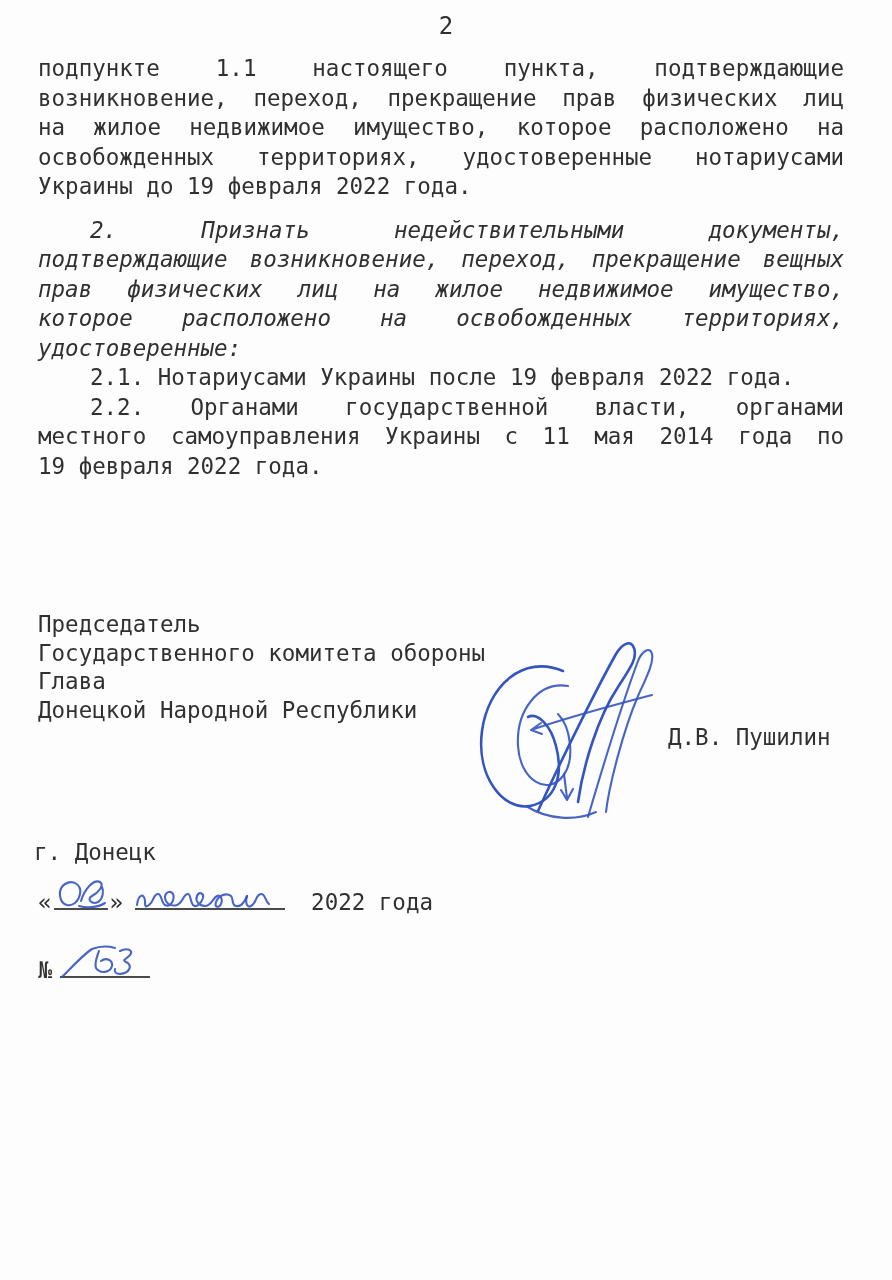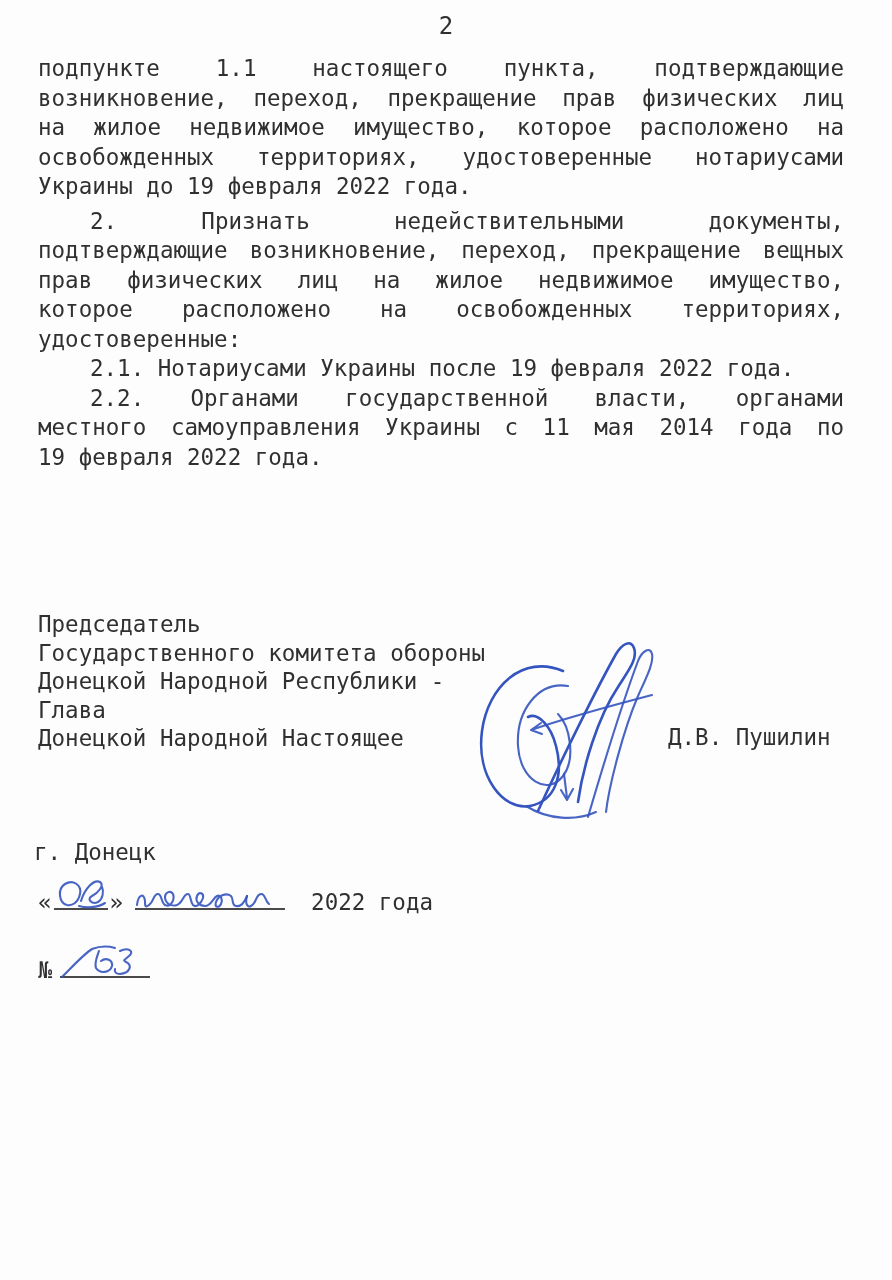--- a/index.html
+++ b/index.html
@@ -18,21 +18,21 @@
   }
   .page-number{
     position:absolute;top:12px;left:0;right:0;
     text-align:center;font-size:24px;
   }
   .doc-body{
     position:absolute;left:38px;top:54px;width:806px;
     line-height:29.5px;
   }
   .para{margin:0;}
-  .para-1{margin-top:5px;}
+  .para-1{margin-top:14px;font-style:italic;}
   .para-4{margin-top:8px;}
   .line{text-align:justify;}
   .line.fill{text-align-last:justify;}
   .line.ind{text-indent:52px;}
   .sig-block{
     position:absolute;left:38px;top:610px;width:540px;line-height:28.5px;
   }
   .signer-name{
     position:absolute;left:668px;top:724px;white-space:pre;
   }
@@ -84,23 +84,22 @@
       <div class="para para-3">
         <div class="line fill ind">2.2. Органами государственной власти, органами</div>
         <div class="line fill">местного самоуправления Украины с 11 мая 2014 года по</div>
         <div class="line">19 февраля 2022 года.</div>
       </div>
     </div>
 
   <div class="sig-block">
       <div class="line">Председатель</div>
       <div class="line">Государственного комитета обороны</div>
-      <div class="line">Донецкой Народной Республики -</div>
       <div class="line">Глава</div>
-      <div class="line">Донецкой Народной Настоящее</div>
+      <div class="line">Донецкой Народной Республики</div>
     </div>
 
   <div class="signature-wrap">
     <svg width="205" height="195" viewBox="0 0 205 195">
       <path class="pen-stroke" d="M95,45 C55,28 20,60 14,105 C8,150 35,185 62,180 C87,175 96,150 88,120 C83,100 70,86 60,91"></path>
       <path class="pen-stroke thin" d="M100,60 C70,55 48,85 50,120 C52,155 80,170 95,150 C108,133 102,100 90,88"></path>
       <path class="pen-stroke" d="M70,185 C95,130 130,60 148,28 C154,18 163,13 166,22 C170,33 160,45 150,61 C130,91 115,140 110,176"></path>
       <path class="pen-stroke thin" d="M120,191 C135,140 155,75 170,35 C174,25 182,20 184,28 C186,37 178,52 170,70 C155,105 141,160 138,186"></path>
       <path class="pen-stroke thin" d="M63,104 C95,93 142,80 184,69 M63,104 l10,-7 M63,104 l11,4"></path>
       <path class="pen-stroke thin" d="M96,148 L99,172 M93,164 L99,174 L105,163"></path>

